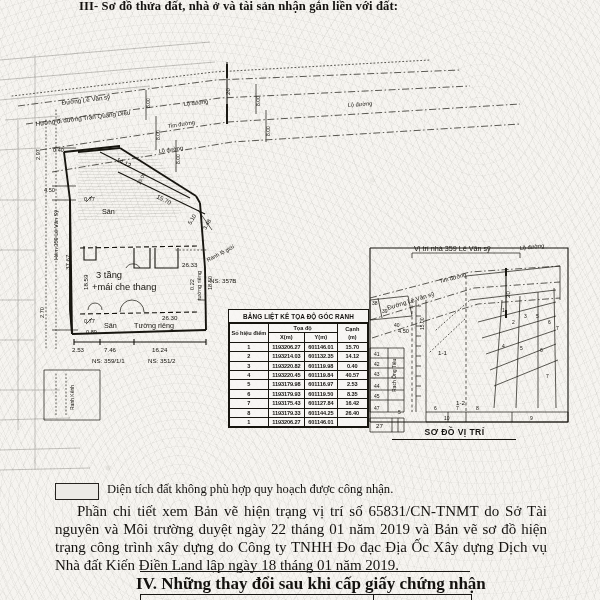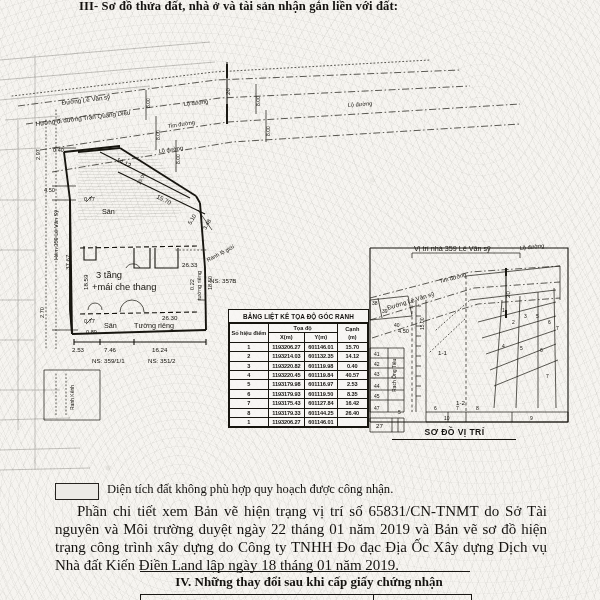--- a/index.html
+++ b/index.html
@@ -31,22 +31,22 @@
   
   #sec3-title{
     position:absolute;left:79px;top:-1px;
     font-weight:bold;font-size:12.6px;letter-spacing:.1px;
     white-space:nowrap;
   }
   #sec4-rule{
     position:absolute;left:140px;top:571px;width:330px;height:1px;background:#191714;
   }
   #sec4-title{
-    position:absolute;left:144px;top:574px;width:330px;
-    text-align:center;font-weight:bold;font-size:13px;white-space:nowrap;
+    position:absolute;left:136px;top:574px;width:330px;
+    text-align:center;font-weight:bold;font-size:17px;white-space:nowrap;
   }
   #sec4-box{
     position:absolute;left:140px;top:594px;width:330px;height:6px;
     border-left:1px solid #191714;border-right:1px solid #191714;border-top:1px solid #191714;
   }
   #sec4-div{position:absolute;left:373px;top:594px;width:1px;height:6px;background:#191714;}
 
   
   #note-area{position:absolute;left:55px;top:482px;width:492px;}
   #legend-row{display:flex;align-items:flex-start;gap:8px;}

